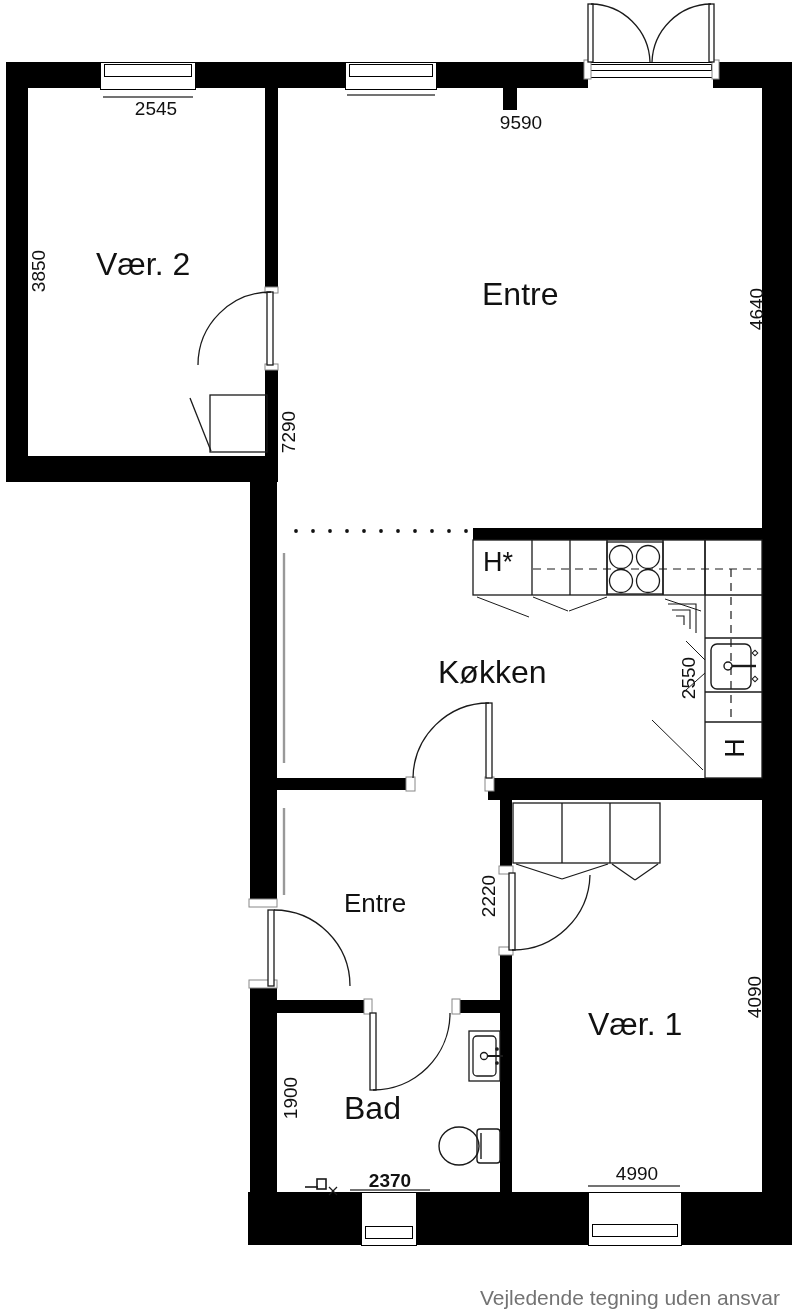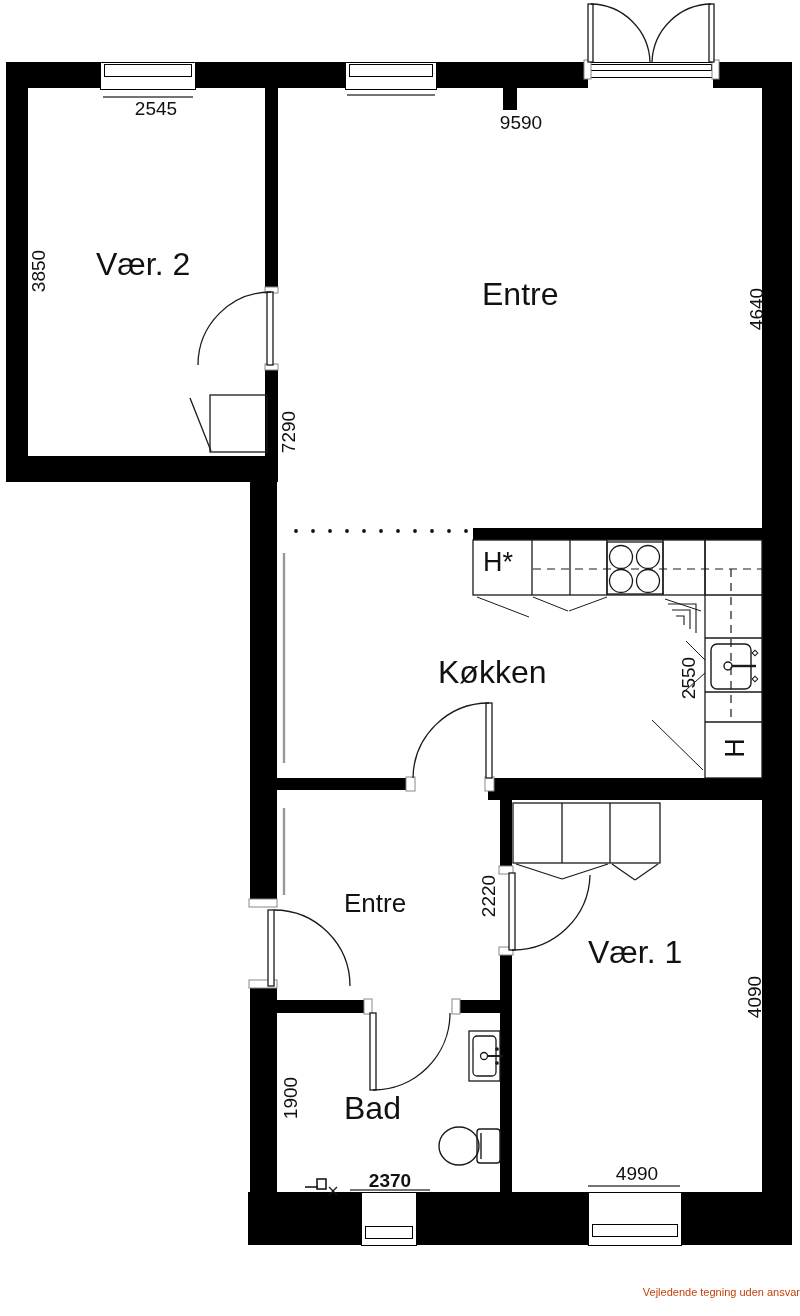--- a/index.html
+++ b/index.html
@@ -9,21 +9,21 @@
   .win{position:absolute;background:#fff;border:1.5px solid #000;box-sizing:border-box;}
   .winband{position:absolute;background:#fff;border:1px solid #000;box-sizing:border-box;}
   svg.overlay{position:absolute;left:0;top:0;}
   .label{position:absolute;color:#111;white-space:nowrap;line-height:1;}
   .room{font-size:32px;}
   .room-sm{font-size:26px;}
   .dim{font-size:19px;}
   .klabel{font-size:27px;}
   .rot{transform:translate(-50%,-50%) rotate(-90deg);}
   .ctr{transform:translate(-50%,-50%);}
-  .footer{position:absolute;right:0;top:1287px;font-size:11px;color:#c2410c;}
+  .footer{position:absolute;right:20px;top:1287px;font-size:21px;color:#737373;}
 </style>
 </head>
 <body>
 
 <div id="plan">
 
   <div class="wall" style="left:6px;top:62px;width:94px;height:26px"></div>
   <div class="wall" style="left:196px;top:62px;width:149px;height:26px"></div>
   <div class="wall" style="left:437px;top:62px;width:151px;height:26px"></div>
   <div class="wall" style="left:713px;top:62px;width:79px;height:26px"></div>
@@ -209,21 +209,21 @@
       <line x1="347" y1="95" x2="435" y2="95"></line>
       <line x1="588" y1="1186" x2="680" y2="1186"></line>
       <line x1="350" y1="1190" x2="430" y2="1190"></line>
     </g>
   </svg>
 
   <div class="label room" style="left:96px;top:248px;">Vær. 2</div>
   <div class="label room" style="left:482px;top:278px;">Entre</div>
   <div class="label room" style="left:438px;top:656px;">Køkken</div>
   <div class="label room-sm" style="left:344px;top:890px;">Entre</div>
-  <div class="label room" style="left:588px;top:936px;">Vær. 1</div>
+  <div class="label room" style="left:588px;top:1008px;">Vær. 1</div>
   <div class="label room" style="left:344px;top:1092px;">Bad</div>
 
   <div class="label klabel" style="left:483px;top:549px;">H*</div>
   <div class="label klabel rot" style="left:735px;top:748px;">H</div>
 
   <div class="label dim ctr" style="left:148px;top:108px;margin-left:8px;">2545</div>
   <div class="label dim ctr" style="left:521px;top:122px;">9590</div>
   <div class="label dim ctr" style="left:637px;top:1173px;">4990</div>
   <div class="label dim ctr" style="left:390px;top:1180px;font-weight:bold;">2370</div>
 

